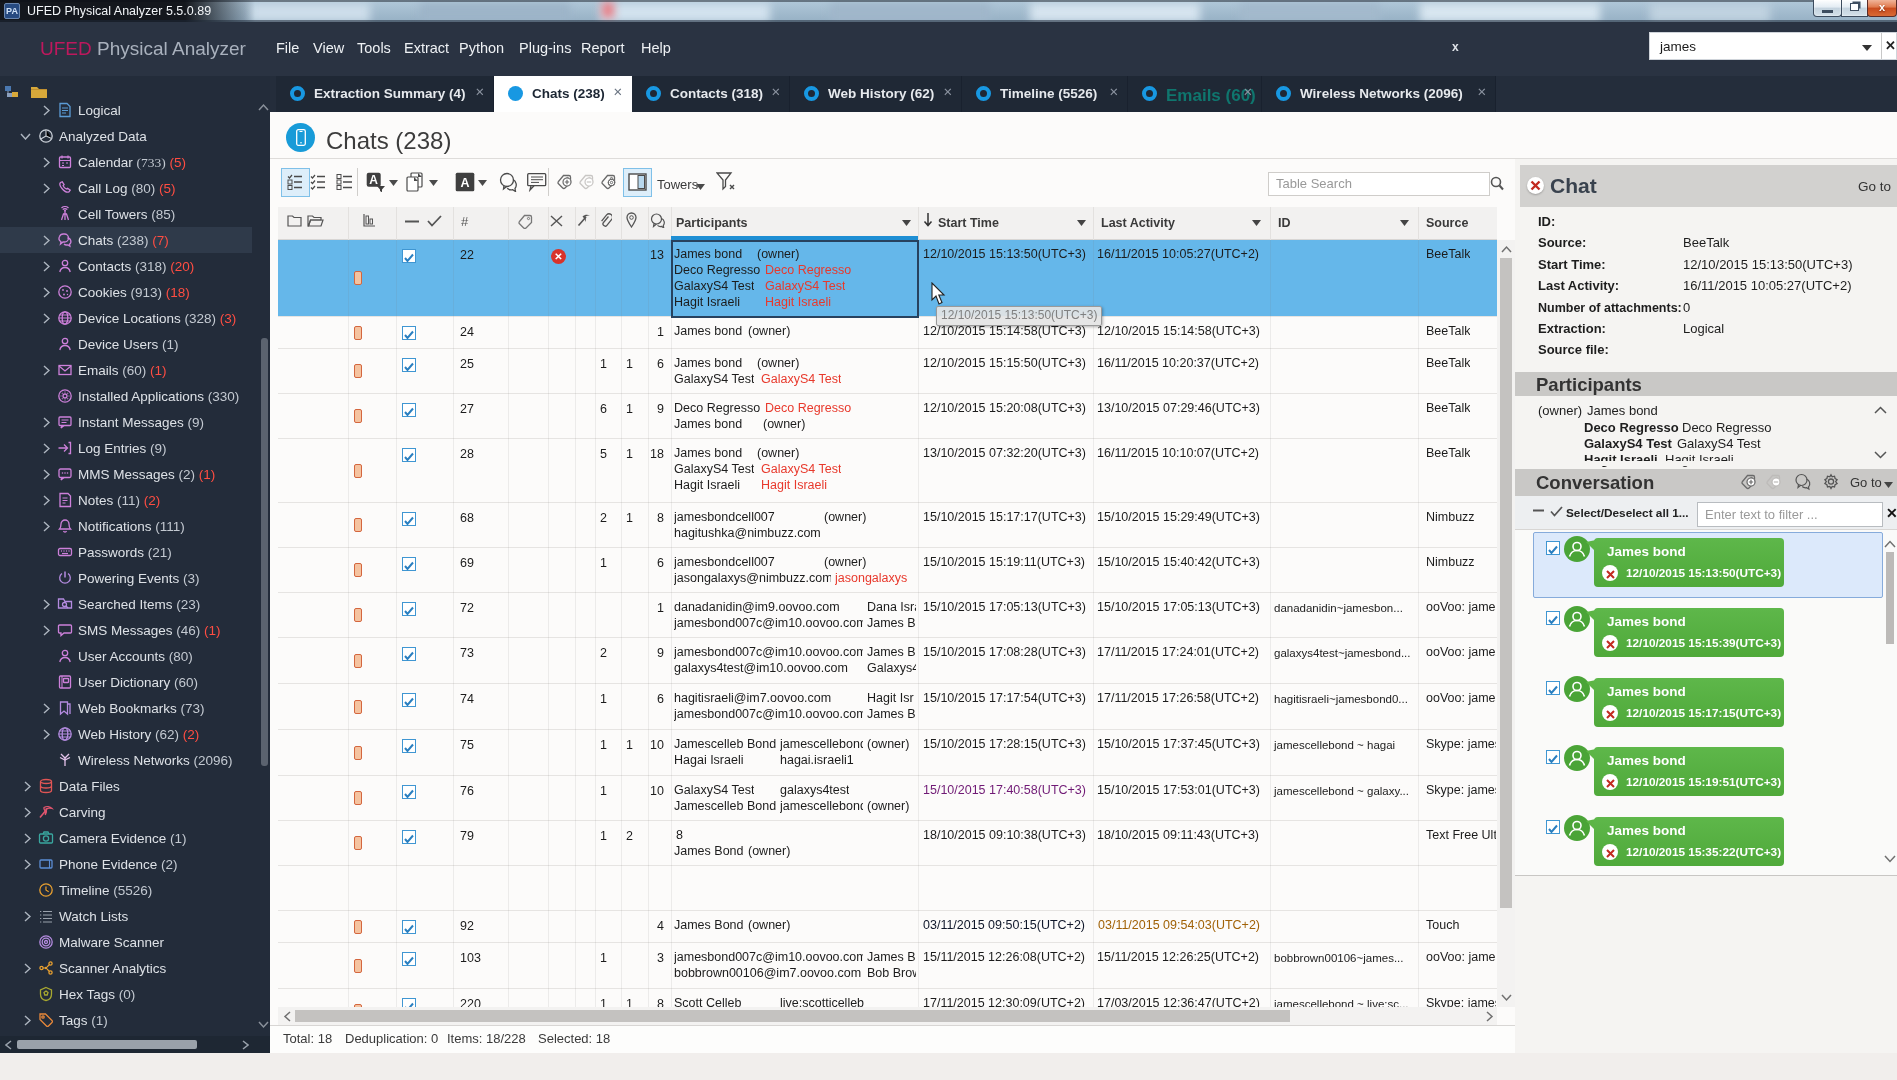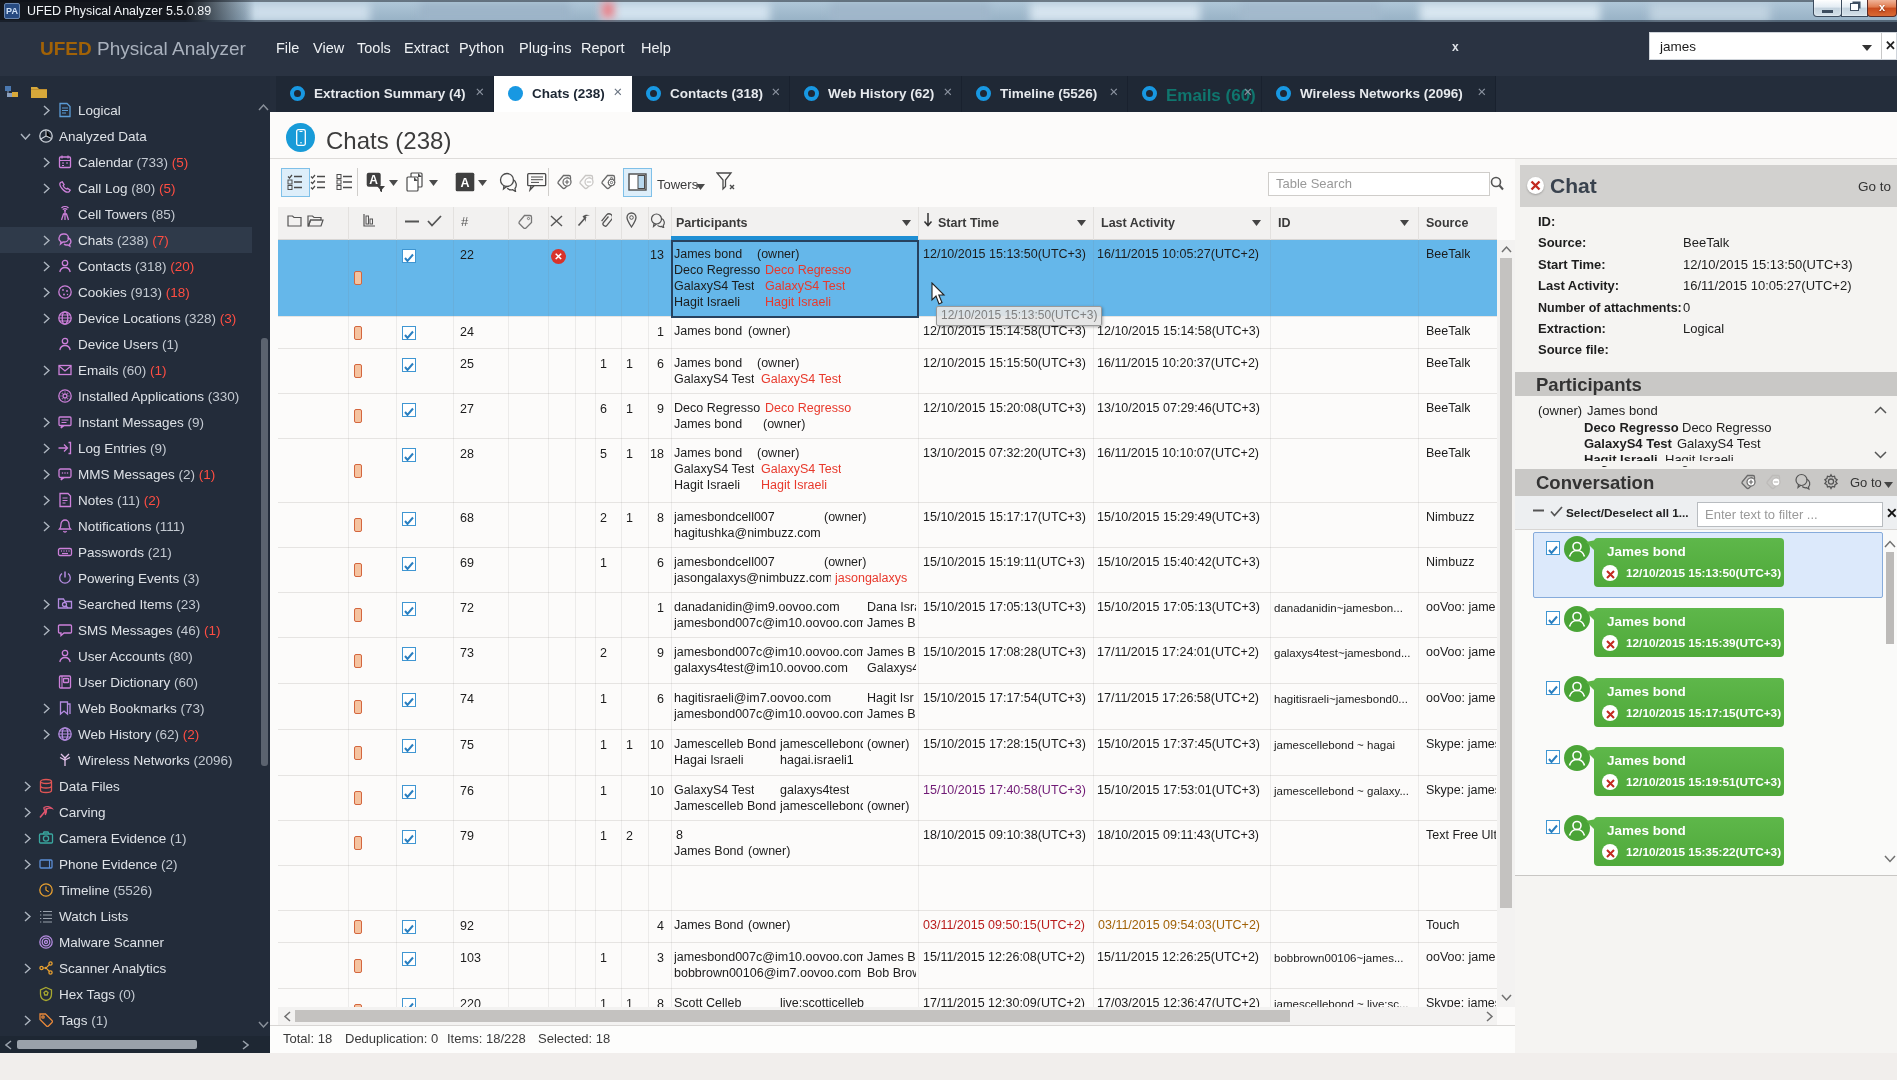--- a/index.html
+++ b/index.html
@@ -19,21 +19,21 @@
 <div style="position:absolute;left:4px;top:3px;width:16px;height:16px;background:#274a80;border:1px solid #6a87b0;border-radius:2px;color:#cfe0f5;font-size:9px;font-weight:bold;text-align:center;line-height:14px;">PA</div>
 <div style="position:absolute;left:27px;top:4px;font-size:12.5px;color:#f2f5f8;font-weight:400;white-space:nowrap;line-height:1.15;">UFED Physical Analyzer 5.5.0.89</div>
 <div style="position:absolute;left:1813px;top:0px;width:29px;height:17px;border:1px solid #3c4c5e;border-top:none;background:linear-gradient(#fdfefe,#e3ecf3 45%,#c3d2de 50%,#d4e1ea);box-shadow:inset 0 0 2px #fff;border-radius:0 0 4px 4px;text-align:center;">
     <div style="margin:10px auto 0;width:11px;height:3px;background:#3d4d5f;"></div>
   </div>
 <div style="position:absolute;left:1841px;top:0px;width:27px;height:17px;border:1px solid #3c4c5e;border-top:none;background:linear-gradient(#fdfefe,#e3ecf3 45%,#c3d2de 50%,#d4e1ea);box-shadow:inset 0 0 2px #fff;text-align:center;">
     <div style="margin:3px auto 0;width:9px;height:8px;border:1.5px solid #3d4d5f;background:#fff;box-shadow:2px -2px 0 -0.5px #3d4d5f;"></div>
   </div>
 <div style="position:absolute;left:1867px;top:0px;width:30px;height:17px;border:1px solid #5a2c28;border-top:none;background:linear-gradient(#f0b49a,#e07a4e 45%,#c94b1e 50%,#d96a35);border-radius:0 0 4px 4px;color:#fff;font-size:11px;font-weight:bold;text-align:center;line-height:15px;text-shadow:0 1px 2px #7a2a10;">x</div>
 <div style="position:absolute;left:0px;top:22px;width:1897px;height:54px;background:#2a3342;"></div>
-<div style="position:absolute;left:40px;top:38px;font-size:19px;color:#fff;font-weight:400;white-space:nowrap;line-height:1.15;letter-spacing:0px;"><span style="color:#a16207;font-weight:bold;">UFED</span> <span style="color:#a9b1bd;">Physical Analyzer</span></div>
+<div style="position:absolute;left:40px;top:38px;font-size:19px;color:#fff;font-weight:400;white-space:nowrap;line-height:1.15;letter-spacing:0px;"><span style="color:#be185d;font-weight:normal;">UFED</span> <span style="color:#a9b1bd;">Physical Analyzer</span></div>
 <div style="position:absolute;left:276px;top:40px;font-size:14.5px;color:#eef1f4;font-weight:400;white-space:nowrap;line-height:1.15;">File</div>
 <div style="position:absolute;left:313px;top:40px;font-size:14.5px;color:#eef1f4;font-weight:400;white-space:nowrap;line-height:1.15;">View</div>
 <div style="position:absolute;left:357px;top:40px;font-size:14.5px;color:#eef1f4;font-weight:400;white-space:nowrap;line-height:1.15;">Tools</div>
 <div style="position:absolute;left:404px;top:40px;font-size:14.5px;color:#eef1f4;font-weight:400;white-space:nowrap;line-height:1.15;">Extract</div>
 <div style="position:absolute;left:459px;top:40px;font-size:14.5px;color:#eef1f4;font-weight:400;white-space:nowrap;line-height:1.15;">Python</div>
 <div style="position:absolute;left:519px;top:40px;font-size:14.5px;color:#eef1f4;font-weight:400;white-space:nowrap;line-height:1.15;">Plug-ins</div>
 <div style="position:absolute;left:581px;top:40px;font-size:14.5px;color:#eef1f4;font-weight:400;white-space:nowrap;line-height:1.15;">Report</div>
 <div style="position:absolute;left:641px;top:40px;font-size:14.5px;color:#eef1f4;font-weight:400;white-space:nowrap;line-height:1.15;">Help</div>
 <div style="position:absolute;left:1452px;top:41px;font-size:12px;color:#dfe3e8;font-weight:700;white-space:nowrap;line-height:1.15;">x</div>
 <div style="position:absolute;left:1649px;top:32px;width:248px;height:28px;background:#fff;border:1px solid #cfd4da;"></div>
@@ -112,21 +112,21 @@
 <div style="position:absolute;left:43px;top:157px;width:7px;height:11px;line-height:0;">
     <svg style="display:block;" width="7" height="11" viewBox="0 0 7 11">
       <path d="M1 1l5 4.5L1 10" fill="none" stroke="#aeb6c0" stroke-width="1.4"></path>
     </svg>
   </div>
 <div style="position:absolute;left:57px;top:154px;width:16px;height:16px;"><svg width="16" height="16" viewBox="0 0 16 16">
       <rect x="2.5" y="3" width="11" height="10.5" rx="1" fill="none" stroke="#cd80da" stroke-width="1.3"></rect>
       <path d="M5 1.5v3M11 1.5v3M2.5 6.5h11" stroke="#cd80da" stroke-width="1.2"></path>
       <path d="M5 9h2M9 9h2M5 11.5h2" stroke="#cd80da" stroke-width="1.2"></path>
     </svg></div>
-<div style="position:absolute;left:78px;top:155px;font-size:13.5px;color:#dde1e6;font-weight:400;white-space:nowrap;line-height:1.15;">Calendar <span style="color:#c3c9d1;">(733)</span> <span style="color:#ff4d42;">(5)</span></div>
+<div style="position:absolute;left:78px;top:155px;font-size:13.5px;color:#dde1e6;font-weight:400;white-space:nowrap;line-height:1.15;">Calendar <span style="color:#c3c9d1;font-family:Liberation Serif, serif;">(733)</span> <span style="color:#ff4d42;">(5)</span></div>
 <div style="position:absolute;left:43px;top:183px;width:7px;height:11px;line-height:0;">
     <svg style="display:block;" width="7" height="11" viewBox="0 0 7 11">
       <path d="M1 1l5 4.5L1 10" fill="none" stroke="#aeb6c0" stroke-width="1.4"></path>
     </svg>
   </div>
 <div style="position:absolute;left:57px;top:180px;width:16px;height:16px;"><svg width="16" height="16" viewBox="0 0 16 16">
       <path d="M3.5 2.5c-1 1-1.2 2.8 1.5 6s5.5 4 6.9 3.4l1.3-1.7-2.6-2-1.2.8c-1.5-.6-2.8-2-3.3-3.4l1-1L5.3 1.8z" fill="none" stroke="#cd80da" stroke-width="1.3"></path>
     </svg></div>
 <div style="position:absolute;left:78px;top:181px;font-size:13.5px;color:#dde1e6;font-weight:400;white-space:nowrap;line-height:1.15;">Call Log <span style="color:#c3c9d1;">(80)</span> <span style="color:#ff4d42;">(5)</span></div>
 <div style="position:absolute;left:57px;top:206px;width:16px;height:16px;"><svg width="16" height="16" viewBox="0 0 16 16">
@@ -944,21 +944,21 @@
 <div style="position:absolute;left:0px;top:671px;width:1219px;height:32px;background:#fcfbfa;border-bottom:1px solid #e6e4e2;"></div>
 <div style="position:absolute;left:0px;top:671px;width:1219px;height:32px;overflow:visible;">
 <div style="position:absolute;left:76px;top:9px;width:8px;height:14px;border:1.5px solid #d4663e;background:#f5c3a0;border-radius:2px;"></div>
 <div style="position:absolute;left:124px;top:9px;width:14px;height:14px;background:#fff;border:1px solid #3f96d2;"><svg width="12" height="12" viewBox="0 0 12 12">
           <path d="M2 6l2.5 3L10 2.5" fill="none" stroke="#2a7fc0" stroke-width="2"></path>
         </svg></div>
 <div style="position:absolute;left:182px;top:8px;font-size:12.5px;color:#1c1c1c;font-weight:400;white-space:nowrap;line-height:1.15;">92</div>
 <div style="position:absolute;left:366px;top:8px;width:20px;height:16px;font-size:12.5px;color:#1c1c1c;text-align:right;">4</div>
 <div style="position:absolute;left:396px;top:7px;font-size:12.5px;color:#1c1c1c;font-weight:400;white-space:nowrap;line-height:1.15;max-width:70px;overflow:hidden;">James Bond</div>
 <div style="position:absolute;left:470px;top:7px;font-size:12.5px;color:#1c1c1c;font-weight:400;white-space:nowrap;line-height:1.15;max-width:168px;overflow:hidden;">(owner)</div>
-<div style="position:absolute;left:645px;top:7px;font-size:12.5px;color:#b91c1c;font-weight:400;white-space:nowrap;line-height:1.15;">03/11/2015 09:50:15(UTC+2)</div>
+<div style="position:absolute;left:645px;top:7px;font-size:12.5px;color:#0f172a;font-weight:400;white-space:nowrap;line-height:1.15;">03/11/2015 09:50:15(UTC+2)</div>
 <div style="position:absolute;left:792px;top:7px;font-size:12.5px;color:#a16207;font-weight:400;white-space:nowrap;line-height:1.15;margin-left:28px;">03/11/2015 09:54:03(UTC+2)</div>
 <div style="position:absolute;left:1148px;top:7px;font-size:12.5px;color:#1c1c1c;font-weight:400;white-space:nowrap;line-height:1.15;max-width:70px;overflow:hidden;">Touch</div>
 </div>
 <div style="position:absolute;left:0px;top:703px;width:1219px;height:46px;background:#fcfbfa;border-bottom:1px solid #e6e4e2;"></div>
 <div style="position:absolute;left:0px;top:703px;width:1219px;height:46px;overflow:visible;">
 <div style="position:absolute;left:76px;top:16px;width:8px;height:14px;border:1.5px solid #d4663e;background:#f5c3a0;border-radius:2px;"></div>
 <div style="position:absolute;left:124px;top:9px;width:14px;height:14px;background:#fff;border:1px solid #3f96d2;"><svg width="12" height="12" viewBox="0 0 12 12">
           <path d="M2 6l2.5 3L10 2.5" fill="none" stroke="#2a7fc0" stroke-width="2"></path>
         </svg></div>
 <div style="position:absolute;left:182px;top:8px;font-size:12.5px;color:#1c1c1c;font-weight:400;white-space:nowrap;line-height:1.15;">103</div>

